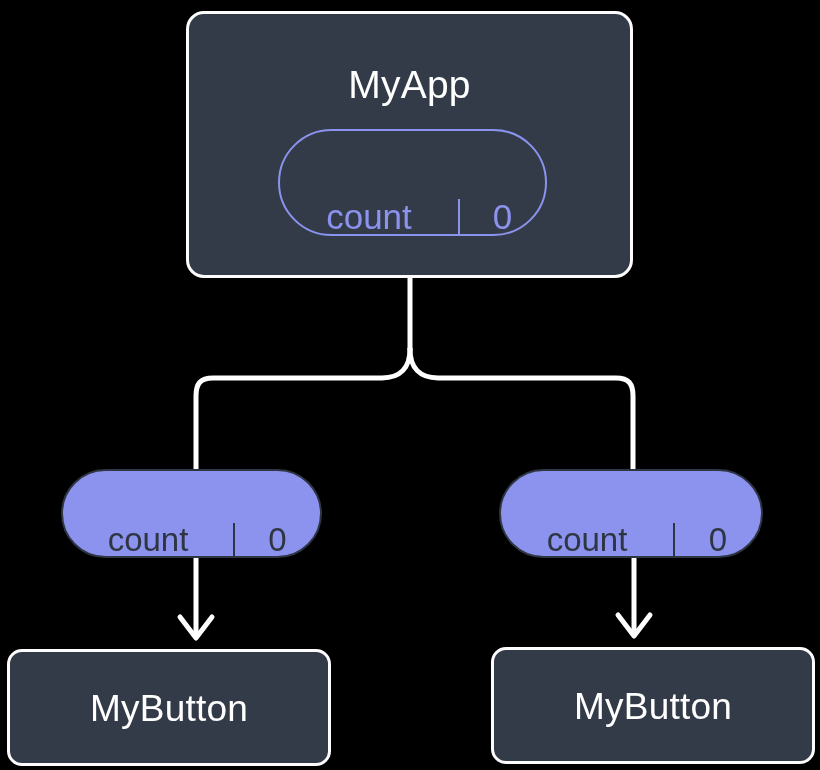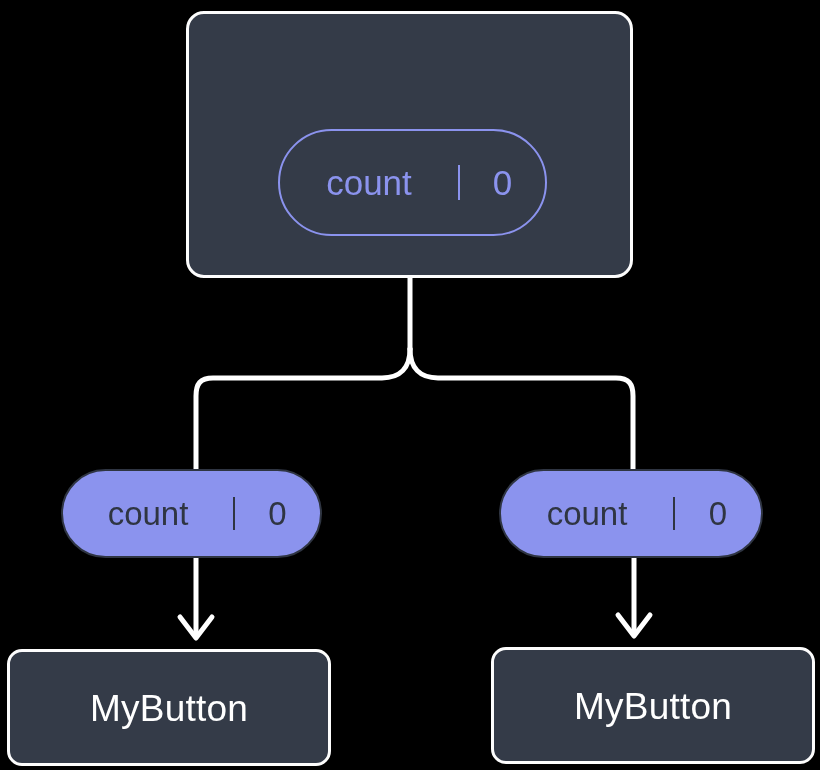--- a/index.html
+++ b/index.html
@@ -77,21 +77,21 @@
   .node-card.leaf-right .node-title {
     margin-top: 38px;
     font-size: 37px;
   }
 
   
   .pill {
     position: absolute;
     box-sizing: border-box;
     display: flex;
-    align-items: center;
+    align-items: flex-end;
     border-radius: 999px;
     overflow: hidden;
   }
   .pill .pill-key,
   .pill .pill-val {
     display: flex;
     align-items: center;
     justify-content: center;
     box-sizing: border-box;
     white-space: nowrap;
@@ -170,20 +170,21 @@
 
       <path d="M 196 558 L 196 634"></path>
       <path d="M 180 617 L 196 638 L 212 617"></path>
 
       <path d="M 634 558 L 634 632"></path>
       <path d="M 618 615 L 634 636 L 650 615"></path>
     </g>
   </svg>
 
   <div class="node-card root">
+    <div class="node-title">MyApp</div>
 
     <div class="pill outlined">
       <div class="pill-key">count</div>
       <div class="pill-val">0</div>
     </div>
   </div>
 
   <div class="pill filled left">
     <div class="pill-key">count</div>
     <div class="pill-val">0</div>

